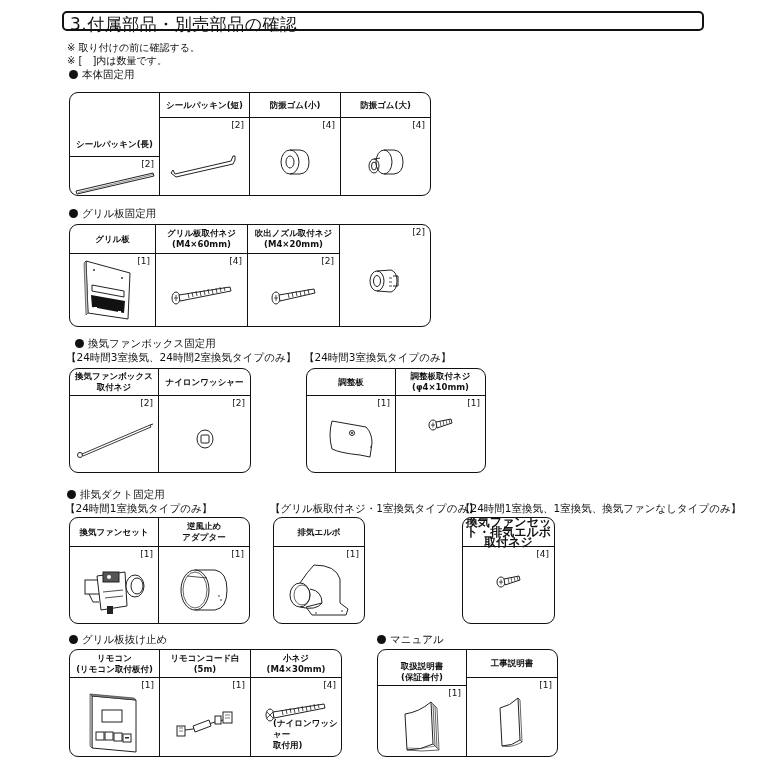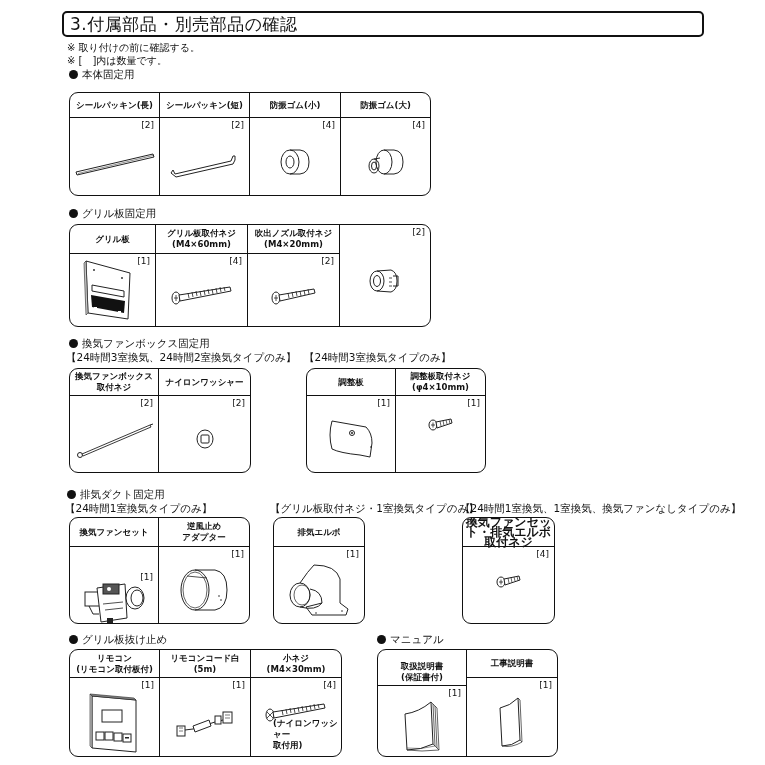--- a/index.html
+++ b/index.html
@@ -1,20 +1,20 @@
 <!DOCTYPE html>
 <html><head>
 <meta charset="utf-8">
 <style>
   * { box-sizing: border-box; margin: 0; padding: 0; }
   html, body { width: 765px; height: 765px; background: #ffffff; overflow: hidden; }
   body { position: relative; font-family: "DejaVu Sans", "Liberation Sans", sans-serif; color: #111; }
   .abs { position: absolute; }
   .title-box {
-    left: 62px; top: 11px; width: 642px; height: 26px;
+    left: 62px; top: 11px; width: 642px; height: 20px;
     border: 2px solid #111; border-radius: 5px;
     font-size: 17px; line-height: 22px; padding-left: 6px; letter-spacing: 0.5px;
   }
   .note { font-size: 10px; line-height: 12px; white-space: nowrap; }
   .section-head { font-size: 10.5px; line-height: 13px; white-space: nowrap; }
   .section-head .dot { display: inline-block; width: 9px; height: 9px; border-radius: 50%; background: #111; margin-right: 4px; vertical-align: -1px; }
   .sub-head { font-size: 10.5px; line-height: 13px; white-space: nowrap; }
   .parts-table {
     border: 1.5px solid #111; border-radius: 9px; overflow: hidden;
     display: flex; background: #fff;
@@ -36,21 +36,21 @@
 
 <div class="abs title-box">3.付属部品・別売部品の確認</div>
 
 <div class="abs note" style="left:67px;top:42px;">※ 取り付けの前に確認する。</div>
 <div class="abs note" style="left:67px;top:55px;">※ [　]内は数量です。</div>
 
 <div class="abs section-head" style="left:69px;top:68px;"><span class="dot"></span><span>本体固定用</span></div>
 
 <div class="abs parts-table" style="left:69px;top:92px;width:362px;height:104px;">
   <div class="cell" style="width:90px;">
-    <div class="cell-head" style="height:25px;">シールパッキン(長)</div>
+    <div class="cell-head" style="height:25px;margin-top:39px;">シールパッキン(長)</div>
     <div class="cell-body">
       <span class="qty">[2]</span>
       <div class="illus">
         <svg width="84" height="40" viewBox="0 0 84 40">
             <path d="M3 30 L80 12 L81 15 L4 33 Z" fill="none" stroke="#222" stroke-width="1"></path>
             <line x1="5" y1="31.5" x2="80" y2="13.5" stroke="#444" stroke-width="0.6"></line>
           </svg>
       </div>
     </div>
   </div>
@@ -155,21 +155,21 @@
             <ellipse cx="10" cy="17" rx="3.5" ry="5.5" fill="#fff" stroke="#222"></ellipse>
             <path d="M10 7 L24 6 Q30 8 30 17 Q30 26 24 28 L10 27" fill="none" stroke="#222"></path>
             <path d="M26 12 L31 12 L31 22 L26 22" fill="none" stroke="#222"></path>
             <path d="M22 14 l3 0 M22 18 l3 0 M22 22 l3 0" stroke="#222" stroke-width="0.8"></path>
           </svg>
       </div>
     </div>
   </div>
 </div>
 
-<div class="abs section-head" style="left:69px;top:337px;"><span class="dot"></span><span>換気ファンボックス固定用</span></div>
+<div class="abs section-head" style="left:75px;top:337px;"><span class="dot"></span><span>換気ファンボックス固定用</span></div>
 <div class="abs sub-head" style="left:66px;top:351px;">【24時間3室換気、24時間2室換気タイプのみ】</div>
 <div class="abs sub-head" style="left:304px;top:351px;">【24時間3室換気タイプのみ】</div>
 
 <div class="abs parts-table" style="left:69px;top:368px;width:182px;height:105px;">
   <div class="cell" style="width:89px;">
     <div class="cell-head" style="height:27px;">換気ファンボックス
 取付ネジ</div>
     <div class="cell-body">
       <span class="qty">[2]</span>
       <div class="illus">
@@ -226,21 +226,21 @@
     </div>
   </div>
 </div>
 
 <div class="abs section-head" style="left:67px;top:488px;"><span class="dot"></span><span>排気ダクト固定用</span></div>
 <div class="abs sub-head" style="left:65px;top:502px;">【24時間1室換気タイプのみ】</div>
 <div class="abs sub-head" style="left:270px;top:502px;">【グリル板取付ネジ・1室換気タイプのみ】</div>
 <div class="abs sub-head" style="left:460px;top:502px;">【24時間1室換気、1室換気、換気ファンなしタイプのみ】</div>
 
 <div class="abs parts-table" style="left:69px;top:517px;width:181px;height:107px;">
-  <div class="cell" style="width:89px;gap:23px;">
+  <div class="cell" style="width:89px;">
     <div class="cell-head" style="height:29px;">換気ファンセット</div>
     <div class="cell-body">
       <span class="qty">[1]</span>
       <div class="illus">
         <svg width="70" height="56" viewBox="0 0 70 56">
             <rect x="6" y="18" width="18" height="14" fill="#fff" stroke="#222"></rect>
             <path d="M18 14 L46 10 L48 44 L22 48 Z" fill="#fff" stroke="#222"></path>
             <rect x="24" y="10" width="16" height="10" fill="#555" stroke="#222"></rect>
             <circle cx="30" cy="15" r="2" fill="#fff"></circle>
             <ellipse cx="56" cy="24" rx="9" ry="11" fill="#fff" stroke="#222"></ellipse>

